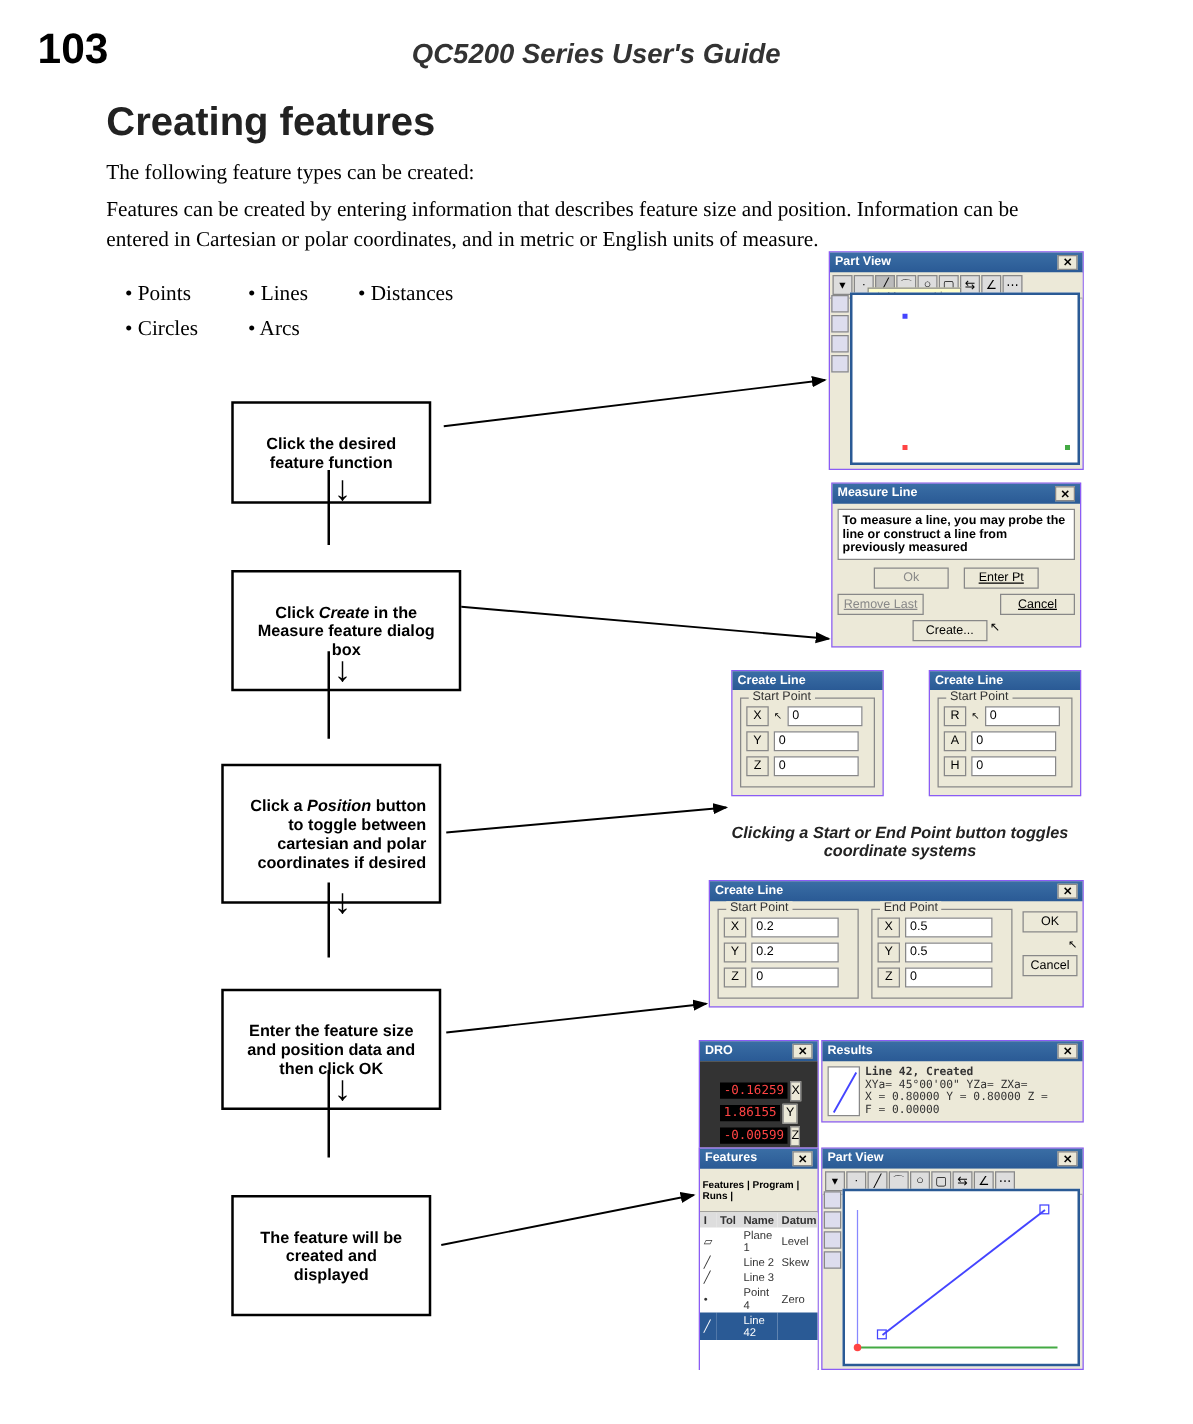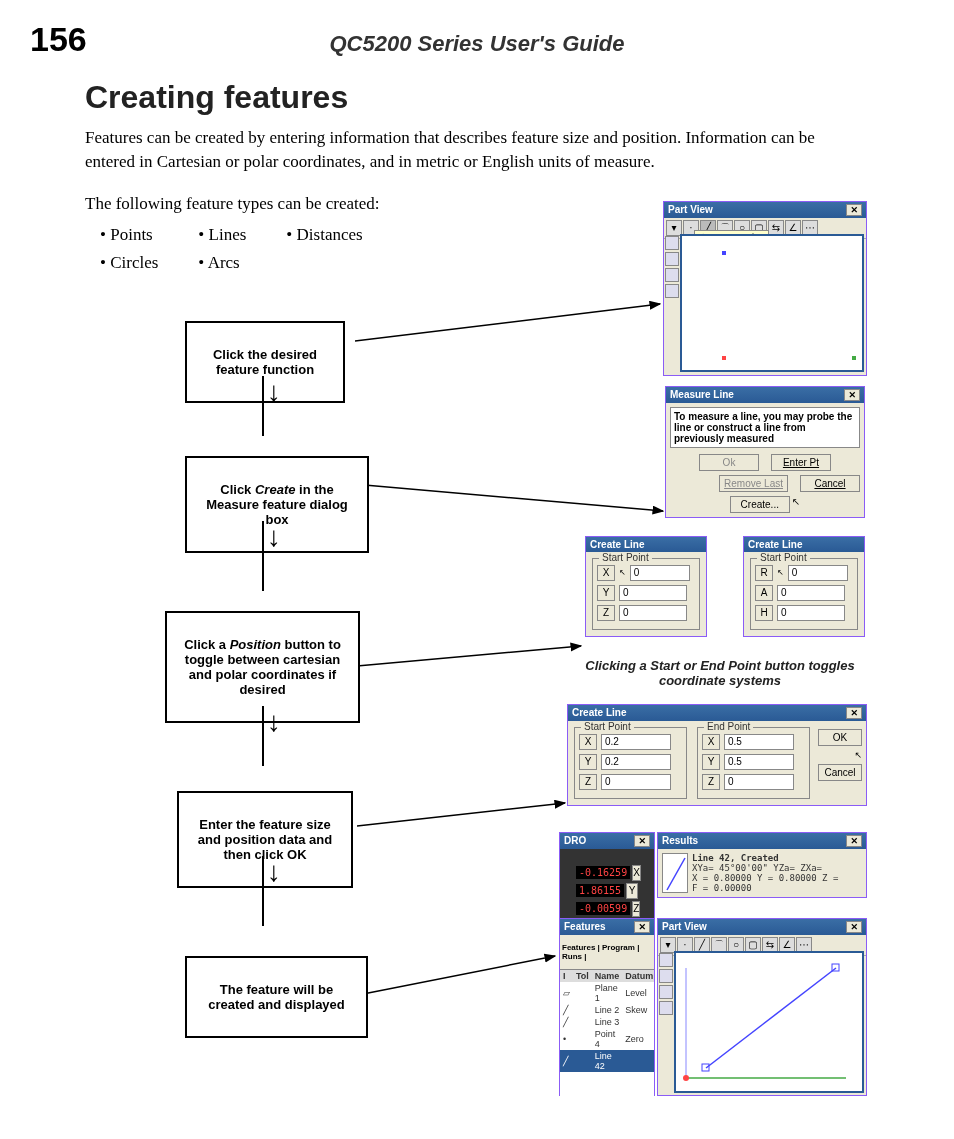--- a/index.html
+++ b/index.html
@@ -54,28 +54,28 @@
   .feature-table tr.sel td { background: #2a5a95; color: #fff; }
   .dro-row { display:flex; align-items:center; margin-bottom:2px; }
   .dro-val { flex:1; text-align:right; color:#f44; font-family: monospace; font-size: 10px; background:#000; padding:1px 3px; }
   .dro-axis { width:16px; height:16px; border:1px solid #888; background:#ece9d8; display:flex; align-items:center; justify-content:center; font-size:10px; margin-left:2px; }
 
 </style>
 </head>
 <body>
 
 <div class="page-header">
-  <div class="page-number">156</div>
+  <div class="page-number">103</div>
   <div class="header-title">QC5200 Series User's Guide</div>
 </div>
 
 <div class="content">
   <h1 class="section-title">Creating features</h1>
+  <p class="body-text" style="margin-bottom:6px;">The following feature types can be created:</p>
   <p class="body-text">Features can be created by entering information that describes feature size and position.  Information can be entered in Cartesian or polar coordinates, and in metric or English units of measure.</p>
-  <p class="body-text" style="margin-bottom:6px;">The following feature types can be created:</p>
   <div class="feature-list">
     <div class="feature-col">
       • <span>Points</span><br>
       • <span>Circles</span>
     </div>
     <div class="feature-col">
       • <span>Lines</span><br>
       • <span>Arcs</span>
     </div>
     <div class="feature-col">
@@ -101,31 +101,31 @@
     <div class="flow-box" style="left:100px; top:25px; width:160px;">Click the desired feature function</div>
     <div class="flow-arrow" style="top:80px;">↓</div>
     <div style="top:80px; left:177px; position:absolute; width:2px; height:60px; background:#000;"></div>
 
     <div class="flow-box" style="left:100px; top:160px; width:184px;">
       <span>Click </span><i>Create</i><span> in the Measure feature dialog box</span>
     </div>
     <div class="flow-arrow" style="top:225px;">↓</div>
     <div style="top:225px; left:177px; position:absolute; width:2px; height:70px; background:#000;"></div>
 
-    <div class="flow-box" style="left:80px; top:315px; width:195px;">
+    <div class="flow-box" style="left:92px; top:315px; width:176px;text-align:right;">
       <span>Click a </span><i>Position</i><span> button to toggle between cartesian and polar coordinates if desired</span>
     </div>
     <div class="flow-arrow" style="top:410px;">↓</div>
     <div style="top:410px; left:177px; position:absolute; width:2px; height:60px; background:#000;"></div>
 
     <div class="flow-box" style="left:92px; top:495px; width:176px;">Enter the feature size and position data and then click OK</div>
     <div class="flow-arrow" style="top:560px;">↓</div>
     <div style="top:560px; left:177px; position:absolute; width:2px; height:70px; background:#000;"></div>
 
-    <div class="flow-box" style="left:100px; top:660px; width:183px;">The feature will be created and displayed</div>
+    <div class="flow-box" style="left:100px; top:660px; width:160px;">The feature will be created and displayed</div>
 
     <div class="win" style="left:578px; top:-95px; width:204px; height:175px;">
       <div class="win-titlebar">
         <span>Part View</span>
         <span class="close-x">✕</span>
       </div>
       <div class="toolbar-strip">
         <span class="toolbar-icons">
           <span class="tb-icon">▾</span>
           <span class="tb-icon">·</span>
@@ -156,21 +156,21 @@
       <div class="win-titlebar">
         <span>Measure Line</span>
         <span class="close-x">✕</span>
       </div>
       <div class="win-body">
         <div style="border:1px solid #888; background:#fff; padding:3px; font-size:10px; font-weight:bold; margin-bottom:6px;">To measure a line, you may probe the line or construct a line from previously measured</div>
         <div style="display:flex; justify-content:center; gap:12px; margin-bottom:4px;">
           <span class="dlg-btn" style="color:#888;">Ok</span>
           <span class="dlg-btn" style="text-decoration:underline;">Enter Pt</span>
         </div>
-        <div style="display:flex; justify-content:flex-end; gap:12px; margin-bottom:4px;">
+        <div style="display:flex; justify-content:space-between; gap:12px; margin-bottom:4px;">
           <span class="dlg-btn" style="color:#888; text-decoration:underline;">Remove Last</span>
           <span class="dlg-btn" style="text-decoration:underline;">Cancel</span>
         </div>
         <div style="display:flex; justify-content:center;">
           <span class="dlg-btn">Create...</span>
           <span style="margin-left:2px;">↖</span>
         </div>
       </div>
     </div>
 

